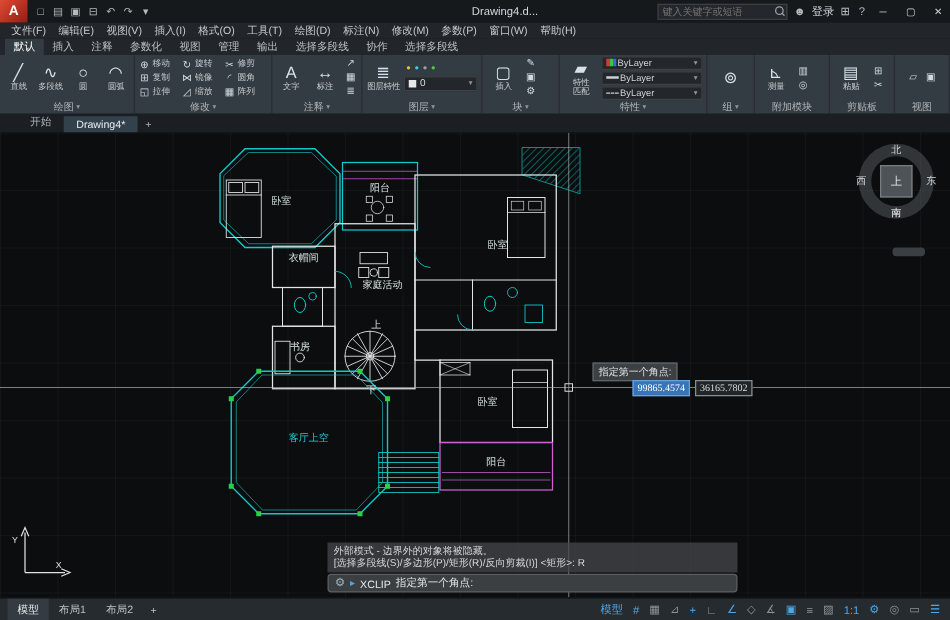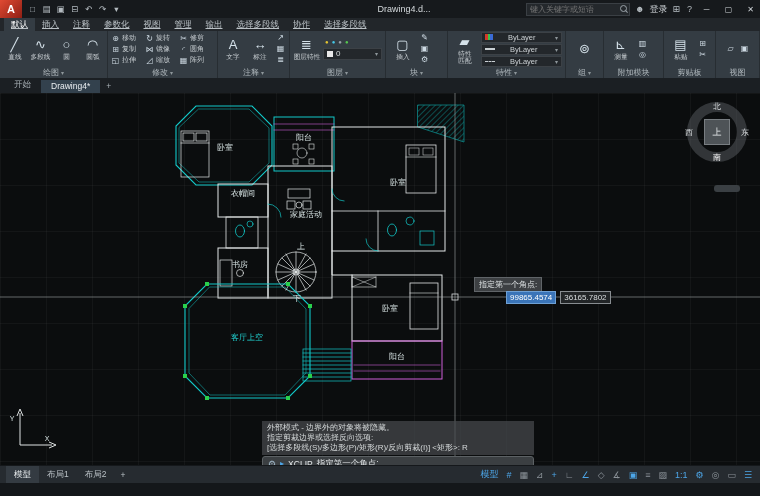--- a/index.html
+++ b/index.html
@@ -21,21 +21,21 @@
 .mag::after{content:"";position:absolute;left:7px;top:7px;width:3px;height:1px;background:#9aa2a8;transform:rotate(45deg);}
 .tbi{padding:0 2px;color:#b4bbc0;font-size:9px;cursor:pointer;}
 .tbt{color:#d0d5d9;cursor:pointer;}
 .winb{width:19px;height:18px;display:flex;align-items:center;justify-content:center;font-size:8px;color:#cfd4d8;cursor:pointer;}
 
 
 .menubar{height:13px;background:#22262a;display:flex;align-items:center;font-size:8.5px;color:#c6cbd0;padding-left:4px;flex:0 0 auto;}
 .menu-item{padding:0 5px;cursor:pointer;white-space:nowrap;}
 
 
-.rtabs{height:13px;background:#22262a;display:flex;font-size:8.5px;color:#b9c0c5;padding-left:4px;flex:0 0 auto;text-decoration:underline;}
+.rtabs{height:13px;background:#22262a;display:flex;font-size:8.5px;color:#b9c0c5;padding-left:4px;flex:0 0 auto;}
 .rtab{padding:0 7px;line-height:13px;cursor:pointer;white-space:nowrap;}
 .rtab.active{background:#343c43;color:#fff;}
 
 
 .ribbon{height:47px;background:#343c43;display:flex;overflow:hidden;flex:0 0 auto;}
 .panel{display:flex;flex-direction:column;border-right:1px solid #272d32;flex:0 0 auto;}
 .panel.last{flex:1 1 auto;}
 .pbody{flex:1;display:flex;align-items:center;padding:1px 3px;gap:3px;overflow:hidden;}
 .plabel{height:11px;font-size:8px;color:#aeb6bb;display:flex;align-items:center;justify-content:center;gap:2px;cursor:pointer;white-space:nowrap;}
 .caret{font-size:6px;color:#8e969b;}
@@ -47,28 +47,28 @@
 .mglyph{width:9px;text-align:center;font-size:8px;color:#cfdbe4;}
 .smallcol{display:flex;flex-direction:column;justify-content:center;gap:1px;}
 .sico{width:11px;height:10px;font-size:8px;color:#cfdbe4;text-align:center;line-height:10px;cursor:pointer;}
 .lcol{display:flex;flex-direction:column;gap:2px;flex:1;}
 .lstates{display:flex;gap:3px;padding-left:2px;}
 .ldot{font-size:6px;line-height:7px;cursor:pointer;}
 .ldrop{height:12px;background:#23272b;border:1px solid #3c4146;display:flex;align-items:center;gap:3px;padding:0 3px;font-size:8px;color:#d8dcdd;cursor:pointer;}
 .lswatch{width:6px;height:6px;background:#e8e8e8;flex:0 0 auto;}
 .ldrop .caret{margin-left:auto;}
 .pcol{display:flex;flex-direction:column;gap:1px;flex:1;}
-.pdrop{height:11px;background:#23272b;border:1px solid #3c4146;display:flex;align-items:center;gap:15px;padding:0 3px;font-size:7.5px;color:#cdd2d5;cursor:pointer;}
+.pdrop{height:11px;background:#23272b;border:1px solid #3c4146;display:flex;align-items:center;gap:1px;padding:0 3px;font-size:7.5px;color:#cdd2d5;cursor:pointer;}
 .pdrop .caret{margin-left:auto;}
 .csw{width:8px;height:6px;background:linear-gradient(90deg,#d33a2a 33%,#3ac44a 33% 66%,#3a6ad4 66%);flex:0 0 auto;}
 .lwm{width:10px;height:2px;background:#c9cfd3;flex:0 0 auto;}
 .ltm{width:10px;border-top:1px dashed #c9cfd3;flex:0 0 auto;}
 
 
-.doctabs{height:15px;background:#1b1f23;display:flex;align-items:flex-end;padding-left:4px;font-size:8.5px;flex:0 0 auto;}
+.doctabs{height:15px;background:#1b1f23;display:flex;align-items:flex-end;padding-left:14px;font-size:8.5px;flex:0 0 auto;}
 .doctab{padding:1px 10px 2px;color:#aab2b8;cursor:pointer;}
 .doctab.active{background:#33414d;color:#e8ecef;}
 .doctab-add{padding:1px 6px 2px;color:#aab2b8;cursor:pointer;}
 
 
 .canvas{position:relative;height:372px;background:#0b0d0e;overflow:hidden;flex:0 0 auto;
 background-image:linear-gradient(rgba(255,255,255,.035) 1px,transparent 1px),linear-gradient(90deg,rgba(255,255,255,.035) 1px,transparent 1px);
 background-size:46px 46px;}
 .plan{position:absolute;left:0;top:0;}
 .plan text{font-family:"Liberation Sans","DejaVu Sans",sans-serif;font-size:8px;fill:#d6e2e2;text-anchor:middle;}
@@ -80,26 +80,26 @@
 .vc-top{position:absolute;left:50%;top:50%;transform:translate(-50%,-50%);width:26px;height:26px;background:#4e5357;border:1px solid #787d81;color:#e2e6e8;font-size:9px;display:flex;align-items:center;justify-content:center;cursor:pointer;}
 .vc-l{position:absolute;font-size:8px;color:#d4d8da;cursor:pointer;}
 .vc-n{top:2px;left:50%;transform:translateX(-50%);}
 .vc-s{bottom:2px;left:50%;transform:translateX(-50%);color:#fff;}
 .vc-w{left:1px;top:50%;transform:translateY(-50%);}
 .vc-e{right:1px;top:50%;transform:translateY(-50%);}
 .nav-pill{position:absolute;top:92px;right:20px;width:26px;height:7px;background:#3a3f43;border-radius:3px;cursor:pointer;}
 
 
 .dyn-label{position:absolute;left:474px;top:184px;background:#3d4043;border:1px solid #606468;color:#dfe3e5;font-size:8px;padding:1px 4px;white-space:nowrap;}
-.dyn-fields{position:absolute;left:506px;top:198px;display:flex;gap:4px;}
+.dyn-fields{position:absolute;left:506px;top:198px;display:flex;gap:4px;font-family:Liberation Serif, serif;}
 .dyn-x{background:#3a74b8;border:1px solid #6ea0d4;color:#fff;font-size:8px;padding:1px 3px;}
 .dyn-y{background:#222527;border:1px solid #888d91;color:#d8dcde;font-size:8px;padding:1px 3px;}
 
 
-.cmdwin{position:absolute;left:262px;top:328px;width:272px;}
+.cmdwin{position:absolute;left:262px;top:328px;width:328px;}
 .cmd-history{background:rgba(70,74,77,.72);color:#d4d8d9;font-size:8px;line-height:10px;padding:2px 5px;}
 .cmd-input{margin-top:1px;height:15px;background:#3b3f42;border:1px solid #5c6164;border-radius:3px;display:flex;align-items:center;font-size:8.5px;color:#e4e8ea;padding:0 5px;gap:4px;cursor:text;}
 .cmd-gear{color:#9fb6c6;font-size:9px;}
 .cmd-arrow{color:#4da6e8;font-size:8px;}
 .cmd-name{color:#e4e8ea;}
 
 
 .statusbar{height:18px;background:#262b30;display:flex;align-items:center;font-size:8.5px;border-top:1px solid #15181b;flex:0 0 auto;}
 .sb-tabs{display:flex;align-items:stretch;height:100%;padding-left:6px;color:#b9c0c5;}
 .sb-tab{padding:0 8px;display:flex;align-items:center;cursor:pointer;}
@@ -134,20 +134,34 @@
       <span class="tbi">☻</span>
       <span class="tbt">登录</span>
       <span class="tbi">⊞</span>
       <span class="tbi">?</span>
       <span class="winb">─</span>
       <span class="winb">▢</span>
       <span class="winb close">✕</span>
     </div>
   </div>
 
+  <div class="menubar">
+    <span class="menu-item">文件(F)</span>
+    <span class="menu-item">编辑(E)</span>
+    <span class="menu-item">视图(V)</span>
+    <span class="menu-item">插入(I)</span>
+    <span class="menu-item">格式(O)</span>
+    <span class="menu-item">工具(T)</span>
+    <span class="menu-item">绘图(D)</span>
+    <span class="menu-item">标注(N)</span>
+    <span class="menu-item">修改(M)</span>
+    <span class="menu-item">参数(P)</span>
+    <span class="menu-item">窗口(W)</span>
+    <span class="menu-item">帮助(H)</span>
+  </div>
 
   <div class="rtabs">
     <span class="rtab active">默认</span>
     <span class="rtab">插入</span>
     <span class="rtab">注释</span>
     <span class="rtab">参数化</span>
     <span class="rtab">视图</span>
     <span class="rtab">管理</span>
     <span class="rtab">输出</span>
     <span class="rtab">选择多段线</span>
@@ -546,21 +560,20 @@
 
     <div class="dyn-label">指定第一个角点:</div>
     <div class="dyn-fields">
       <span class="dyn-x">99865.4574</span>
       <span class="dyn-y">36165.7802</span>
     </div>
 
     <div class="cmdwin">
       <div class="cmd-history">
         <div>外部模式 - 边界外的对象将被隐藏。</div>
-        <div>指定剪裁边界或选择反向选项:</div>
         <div>[选择多段线(S)/多边形(P)/矩形(R)/反向剪裁(I)] &lt;矩形&gt;: R</div>
       </div>
       <div class="cmd-input">
         <span class="cmd-gear">⚙</span>
         <span class="cmd-arrow">▸</span>
         <span class="cmd-name">XCLIP</span>
         <span>指定第一个角点:</span>
       </div>
     </div>
   </div>

